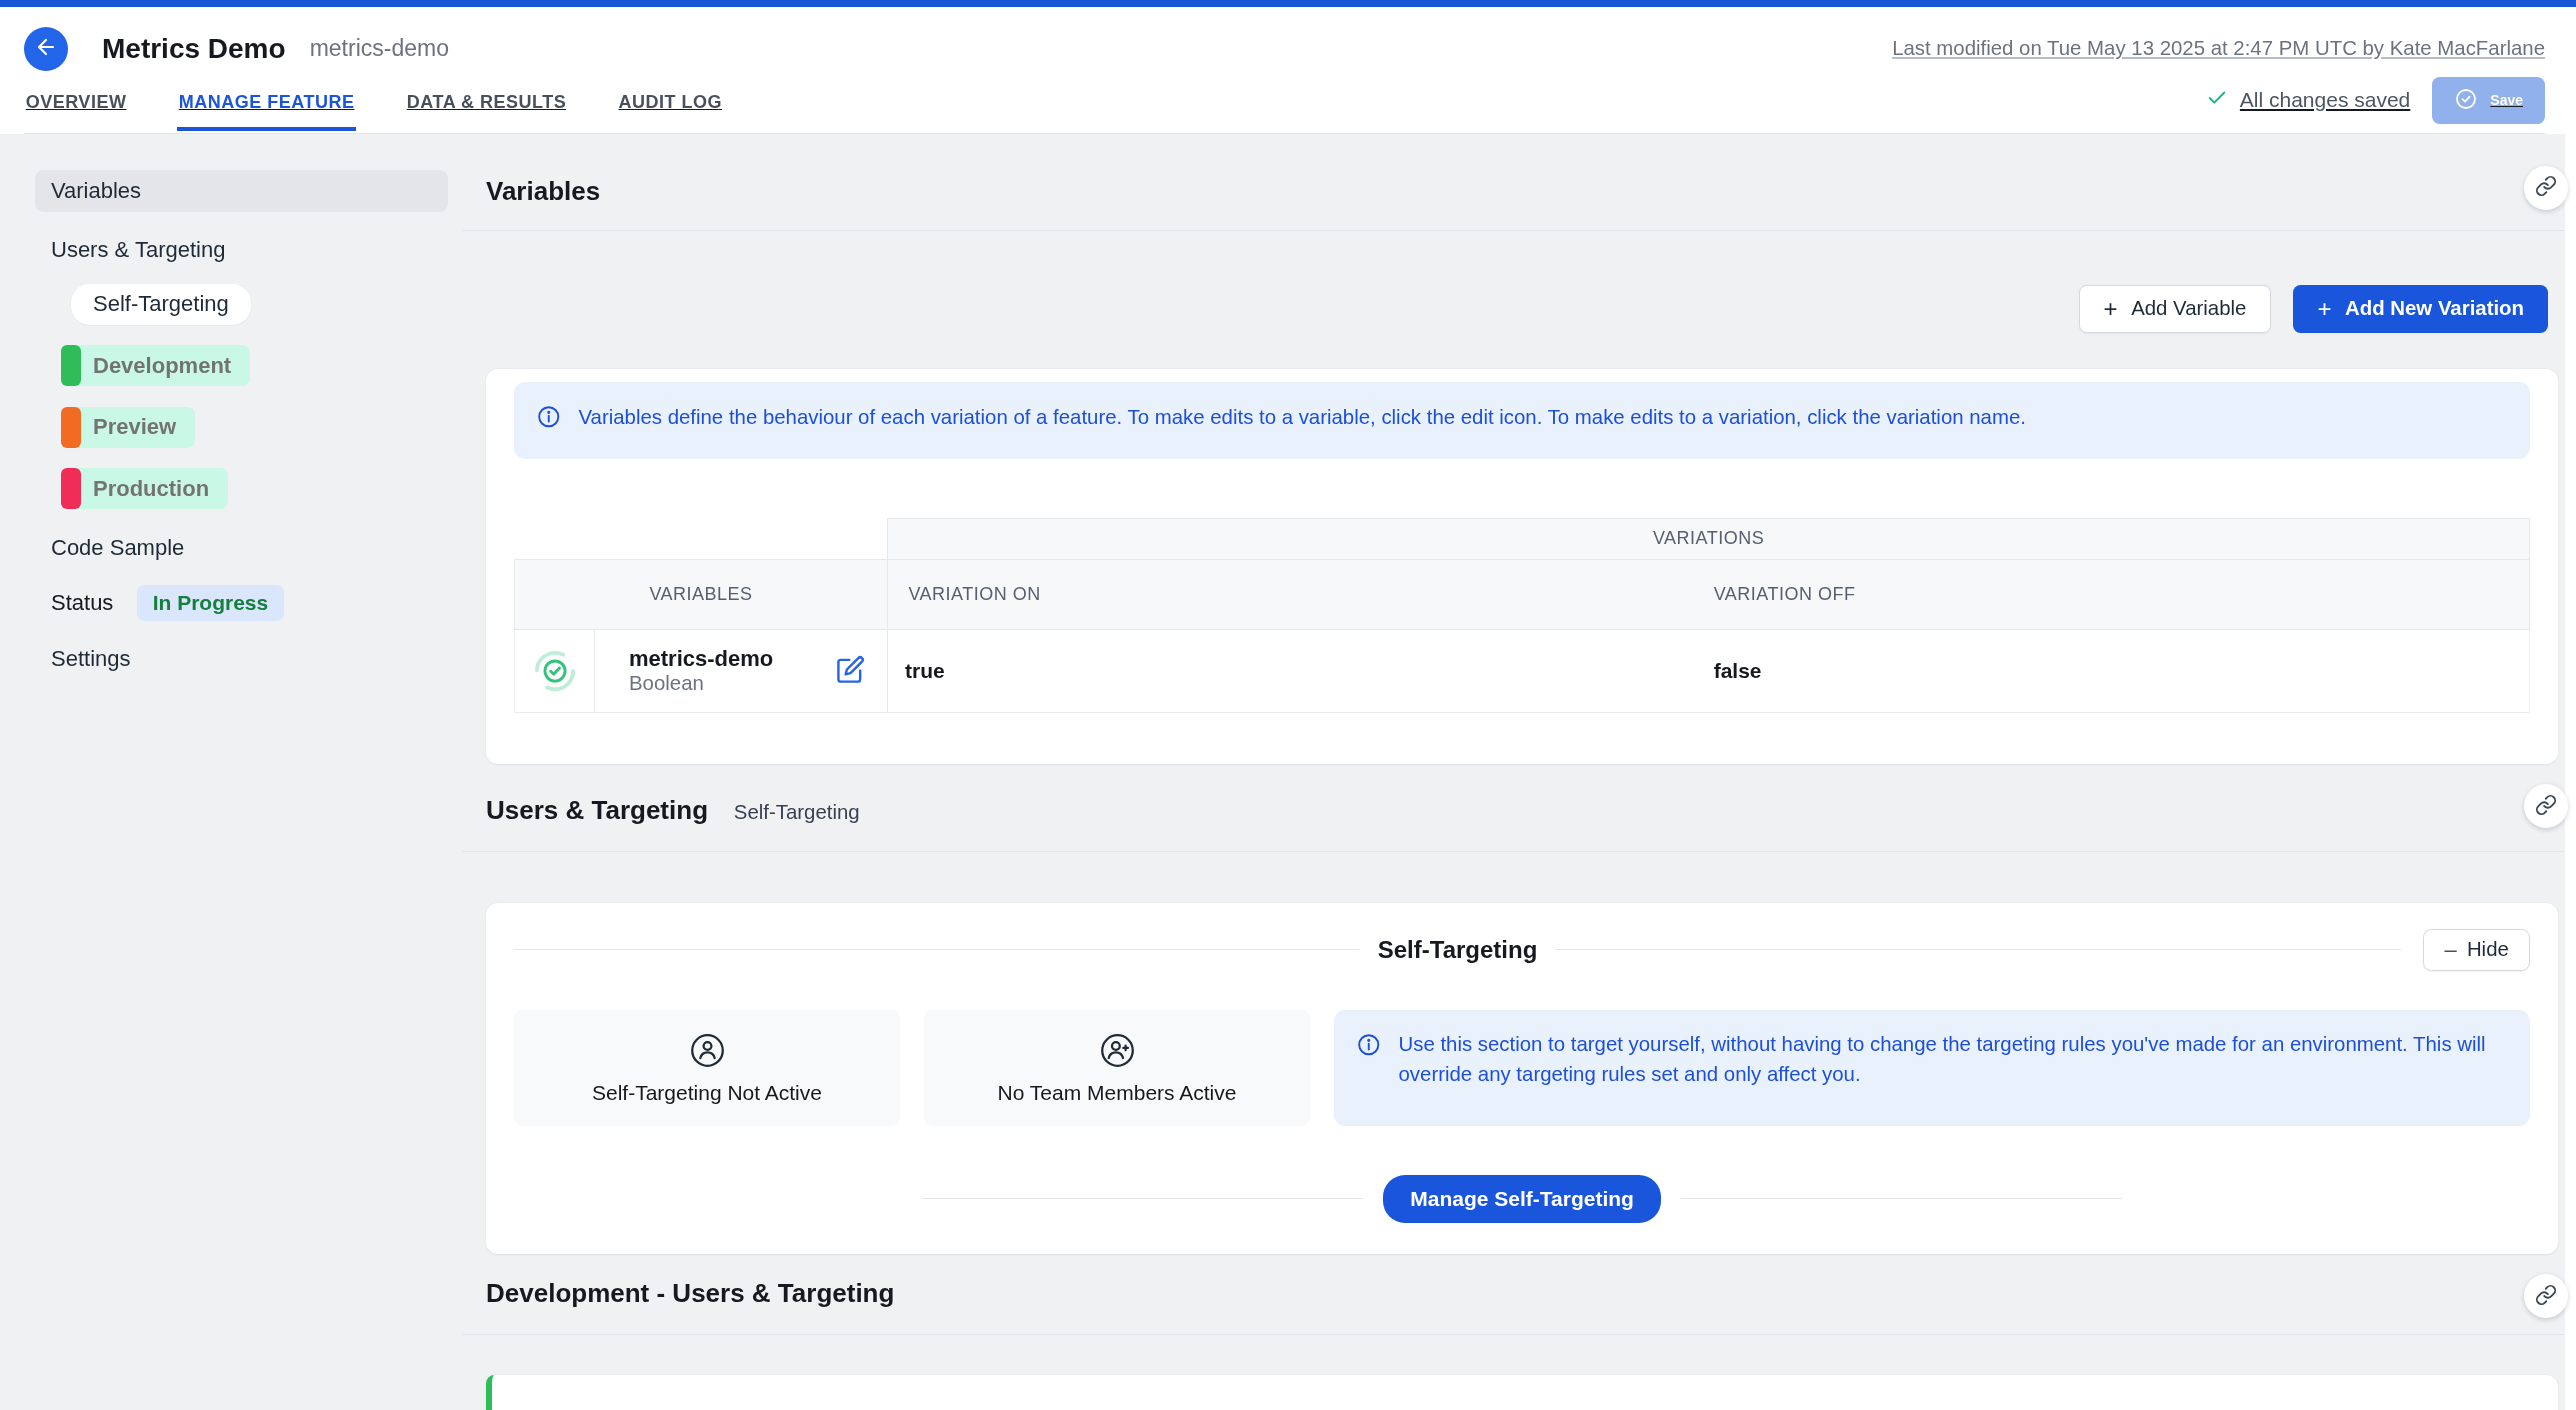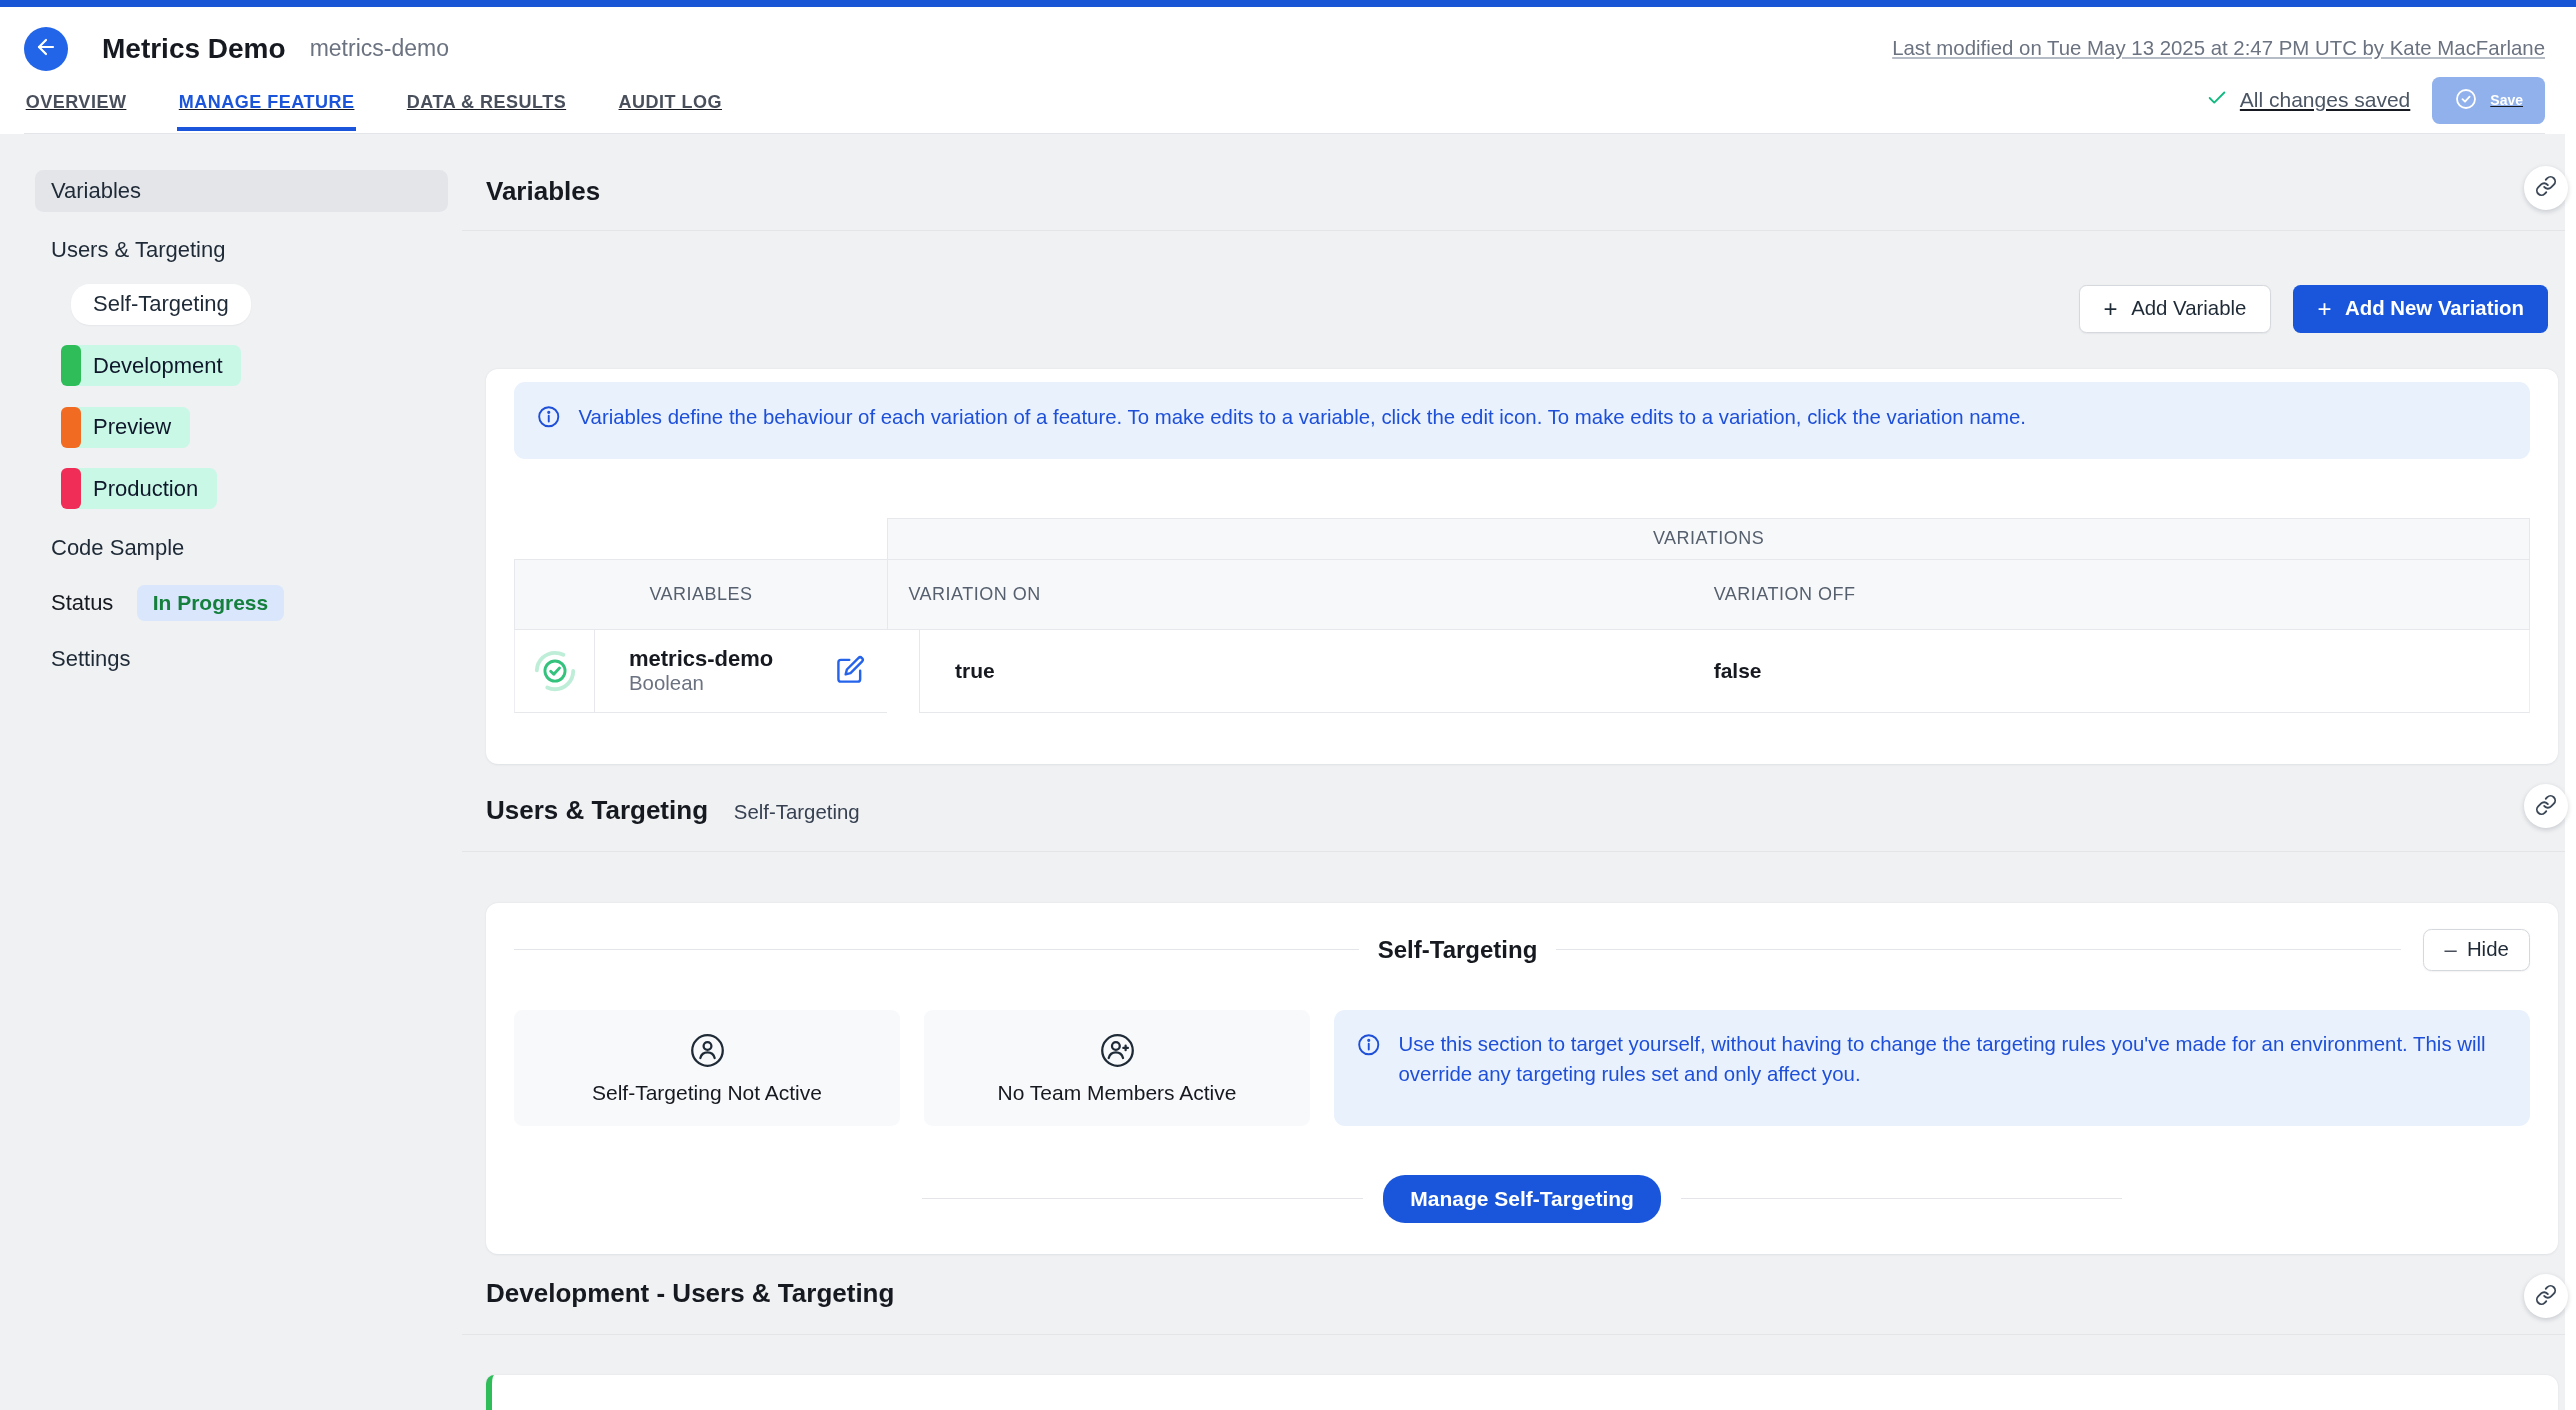--- a/index.html
+++ b/index.html
@@ -34,22 +34,22 @@
   
   .sidebar { width:462px; flex:0 0 auto; padding:36px 13.6px 0 35px; font-size:22px; }
   .side-selected { background:#e3e5e9; border-radius:8.5px; height:42px; display:flex;
     align-items:center; padding-left:16px; color:#1f2a37; cursor:pointer; }
   .side-plain { padding-left:16px; margin-top:25.5px; color:#1f2a37; cursor:pointer; }
   .side-pill-row { margin-top:20.4px; }
   .pill-self { display:inline-flex; align-items:center; margin-left:36px; background:#fff;
     border-radius:18.7px; padding:7.6px 22px; color:#1f2a37; font-weight:500; cursor:pointer;
     box-shadow:0 0.8px 1.7px rgba(16,24,40,.05); }
   .env-pill { display:inline-flex; align-items:center; margin-left:26px; position:relative;
-    background:#c9f8e6; border-radius:7.6px; padding:7.6px 18.7px 7.6px 32px; color:#0f172a;
-    font-weight:400; cursor:pointer; }
+    background:#c9f8e6; border-radius:7.6px; padding:7.6px 18.7px 7.6px 32px; color:#737373;
+    font-weight:700; cursor:pointer; }
   .env-square { position:absolute; left:0; top:0; bottom:0; width:19.5px; border-radius:6px; }
   .status-row { display:flex; align-items:center; margin-top:24px; padding-left:16px; }
   .status-badge { margin-left:24px; background:#d9e6fc; color:#15803d; font-weight:600;
     border-radius:7.6px; padding:6px 15.3px; font-size:21px; }
 
   
   .main { flex:1 1 auto; display:flex; flex-direction:column; }
   .section-header { position:relative; border-bottom:0.8px solid #e3e5e9; padding:42px 24px 23px; }
   .section-header.s2 { padding:31px 24px 25.5px; }
   .section-header.s3 { padding:24px 24px 25.5px; }
@@ -87,21 +87,21 @@
     border-bottom:0.8px solid #e6e8ec; font-size:18px; letter-spacing:0.5px; color:#555f6d; font-weight:500; }
   .head-variables { grid-column:1 / 3; justify-content:center; border-left:0.8px solid #e6e8ec; }
   .head-on { padding-left:20.4px; border-left:0.8px solid #e6e8ec; }
   .head-off { padding-left:5.1px; border-right:0.8px solid #e6e8ec; }
   .data-cell { height:83px; border-bottom:0.8px solid #e6e8ec; background:#fff; }
   .icon-cell { justify-content:center; border-right:0.8px solid #e6e8ec; border-left:0.8px solid #eceef1; }
   .name-cell { padding-left:34px; justify-content:space-between; padding-right:22px; }
   .var-name { font-size:22px; font-weight:700; color:#16191f; line-height:1.2; }
   .var-type { font-size:20.4px; color:#6b7280; }
   .edit-btn { background:none; border:none; cursor:pointer; display:flex; }
-  .on-cell { padding-left:35px; border-left:0.8px solid #e6e8ec; font-weight:600;margin-left:32px; }
+  .on-cell { padding-left:17px; border-left:0.8px solid #e6e8ec; font-weight:600; }
   .off-cell { padding-left:5.1px; border-right:0.8px solid #eceef1; font-weight:600; }
 
   
   .card2 { margin-top:51px; padding:25.5px 28px 31px; }
   .st-title-row { display:flex; align-items:center; }
   .st-line { flex:1; border-top:0.8px solid #e3e5e9; }
   .st-title { font-size:24px; font-weight:700; padding:0 18.7px; color:#16191f; }
   .hide-btn { display:flex; align-items:center; gap:10.2px; margin-left:22px; background:#fff;
     border:0.8px solid #d5d8dd; border-radius:8.5px; padding:8.5px 20.4px; font-size:20.4px; color:#1f2a37;
     cursor:pointer; box-shadow:0 0.8px 1.7px rgba(16,24,40,.05); }

